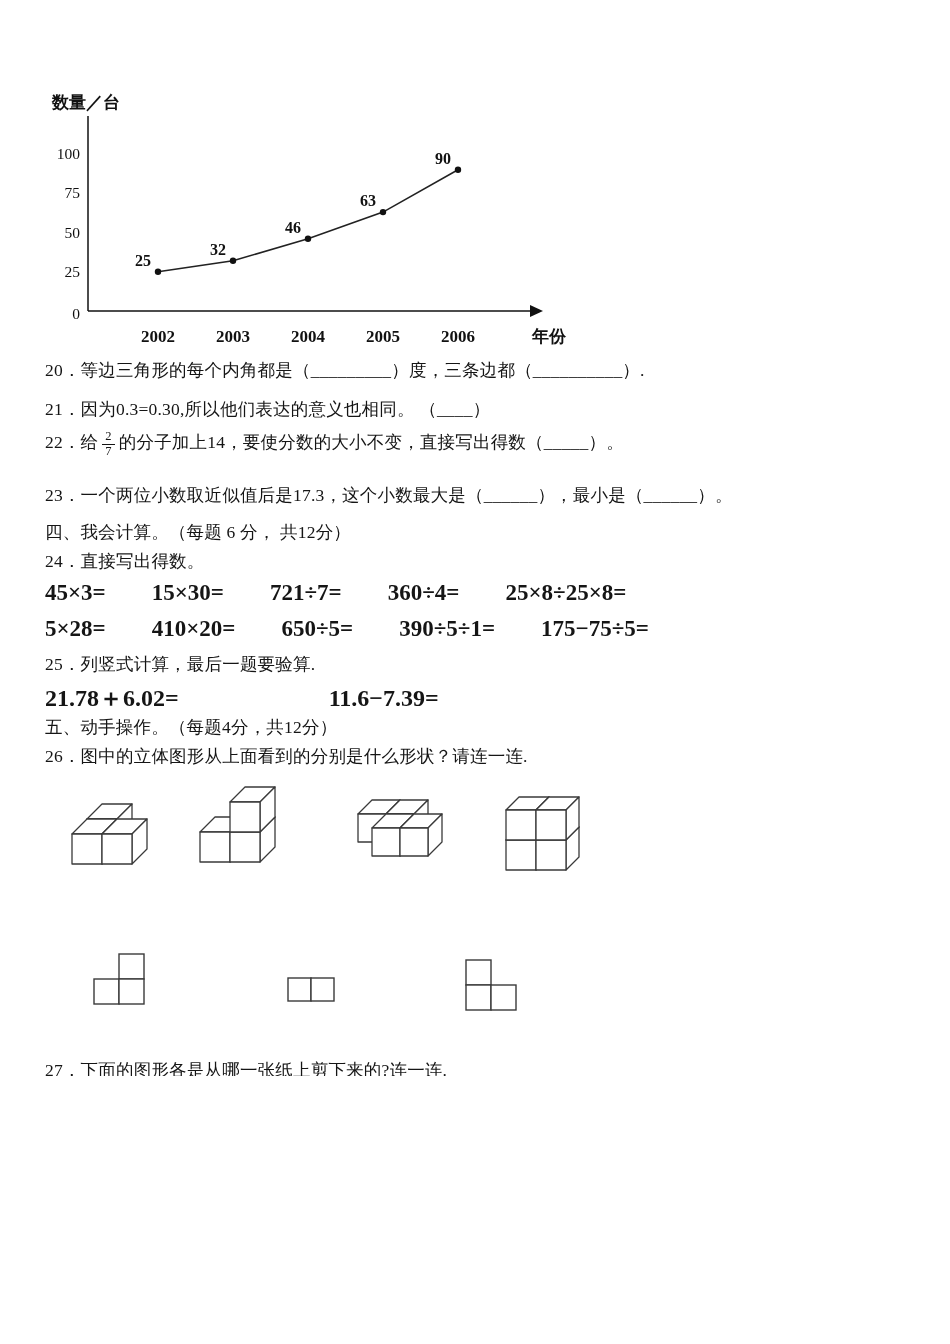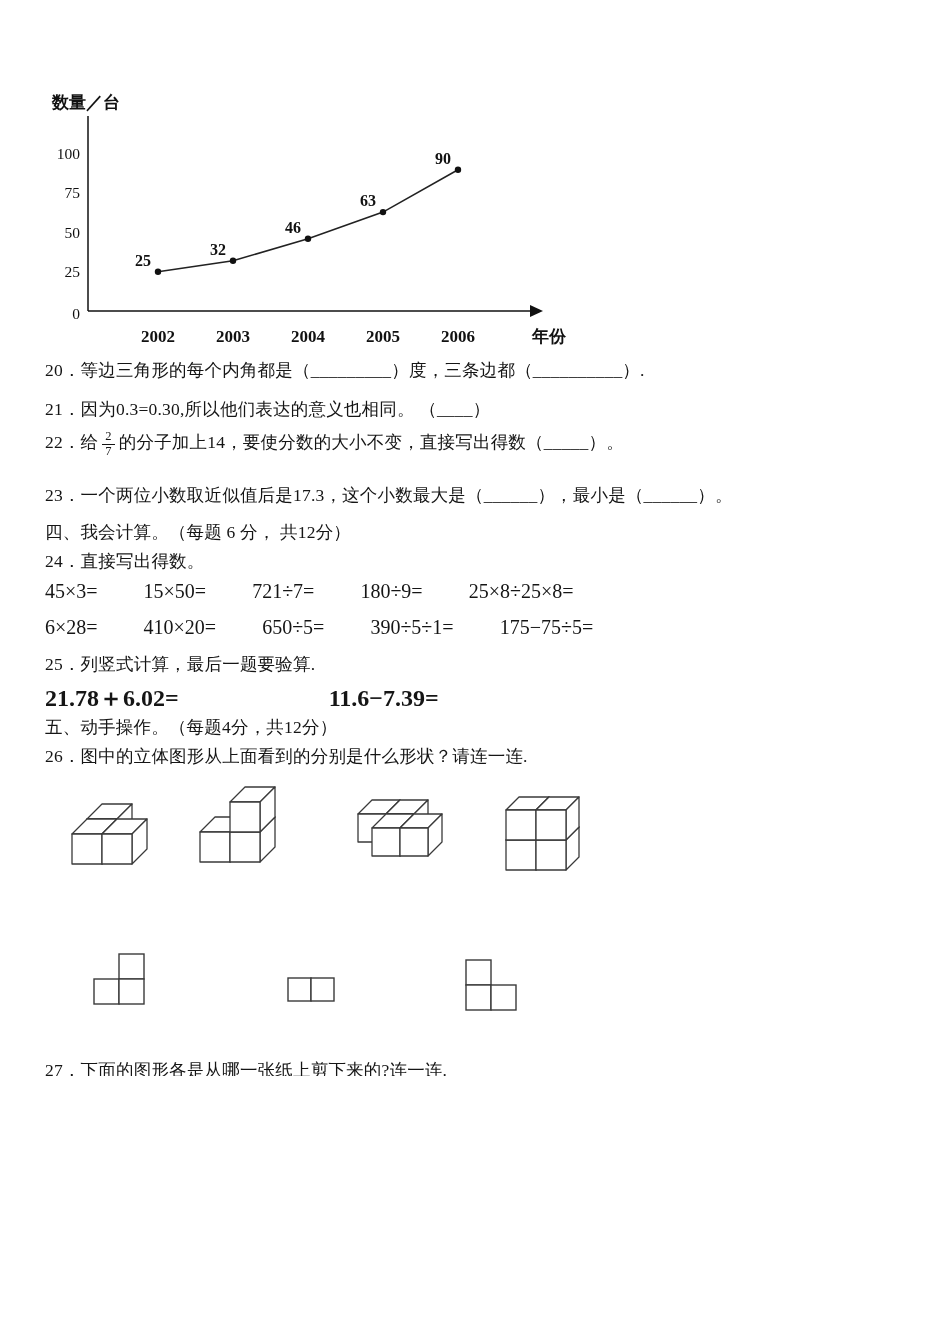--- a/index.html
+++ b/index.html
@@ -1,20 +1,20 @@
 <!DOCTYPE html>
 <html><head>
 <meta charset="utf-8">
 <style>
   html,body{margin:0;padding:0;background:#ffffff;}
   #page{position:relative;width:950px;height:1076px;background:#ffffff;
         font-family:"Liberation Serif","DejaVu Serif",serif;color:#151515;overflow:hidden;}
   .q{position:absolute;left:45px;font-size:17.5px;white-space:nowrap;letter-spacing:.2px;}
   .exp-row{position:absolute;left:45px;white-space:nowrap;}
-  .exp-row .item{display:inline-block;margin-right:46px;font-weight:normal;font-size:20px;}
+  .exp-row .item{display:inline-block;margin-right:46px;font-weight:bold;font-size:23px;}
   .calc-row .item{display:inline-block;margin-right:150px;font-weight:bold;font-size:24px;}
   .frac{display:inline-block;vertical-align:middle;text-align:center;font-size:12.5px;line-height:1.1;margin:0 4px;}
   .frac .num{display:block;border-bottom:1px solid #151515;padding:0 3px;}
   .frac .den{display:block;}
   svg{position:absolute;overflow:visible;}
   #chart text{font-family:"Liberation Serif","DejaVu Serif",serif;fill:#111;}
   #chart .tick{font-size:15.5px;}
   #chart .yearlbl{font-size:17px;font-weight:bold;}
   #chart .ptlbl{font-size:16px;font-weight:bold;}
   #chart .axlbl{font-size:17px;font-weight:bold;}
@@ -57,22 +57,22 @@
   <div class="q" style="top:397px;">21．因为0.3=0.30,所以他们表达的意义也相同。 （____）</div>
 
   <div class="q" style="top:430px;">
     <span>22．给</span><span class="frac"><span class="num">2</span><span class="den">7</span></span><span>的分子加上14，要使分数的大小不变，直接写出得数（_____）。</span>
   </div>
 
   <div class="q" style="top:483px;">23．一个两位小数取近似值后是17.3，这个小数最大是（______），最小是（______）。</div>
   <div class="q" style="top:520px;">四、我会计算。（每题 6 分， 共12分）</div>
   <div class="q" style="top:549px;">24．直接写出得数。</div>
 
-  <div class="exp-row" style="top:580px;"><span class="item">45×3=</span><span class="item">15×50=</span><span class="item">721÷7=</span><span class="item">180÷9=</span><span class="item">25×8÷25×8=</span></div>
-  <div class="exp-row" style="top:616px;"><span class="item">6×28=</span><span class="item">410×20=</span><span class="item">650÷5=</span><span class="item">390÷5÷1=</span><span class="item">175−75÷5=</span></div>
+  <div class="exp-row" style="top:580px;"><span class="item">45×3=</span><span class="item">15×30=</span><span class="item">721÷7=</span><span class="item">360÷4=</span><span class="item">25×8÷25×8=</span></div>
+  <div class="exp-row" style="top:616px;"><span class="item">5×28=</span><span class="item">410×20=</span><span class="item">650÷5=</span><span class="item">390÷5÷1=</span><span class="item">175−75÷5=</span></div>
 
   <div class="q" style="top:652px;">25．列竖式计算，最后一题要验算.</div>
   <div class="exp-row calc-row" style="top:682px;"><span class="item">21.78＋6.02=</span><span class="item">11.6−7.39=</span></div>
 
   <div class="q" style="top:715px;">五、动手操作。（每题4分，共12分）</div>
   <div class="q" style="top:744px;">26．图中的立体图形从上面看到的分别是什么形状？请连一连.</div>
 
   <svg id="fig-solid-1" style="left:64px;top:792px;" width="130" height="85" viewBox="0 0 130 85">
       <polygon fill="#fff" stroke="#3a3a3a" stroke-width="1.3" stroke-linejoin="round" points="23,27 38,12 68,12 53,27"></polygon>
       <polygon fill="#fff" stroke="#3a3a3a" stroke-width="1.3" stroke-linejoin="round" points="53,27 68,12 68,42 53,57"></polygon>

